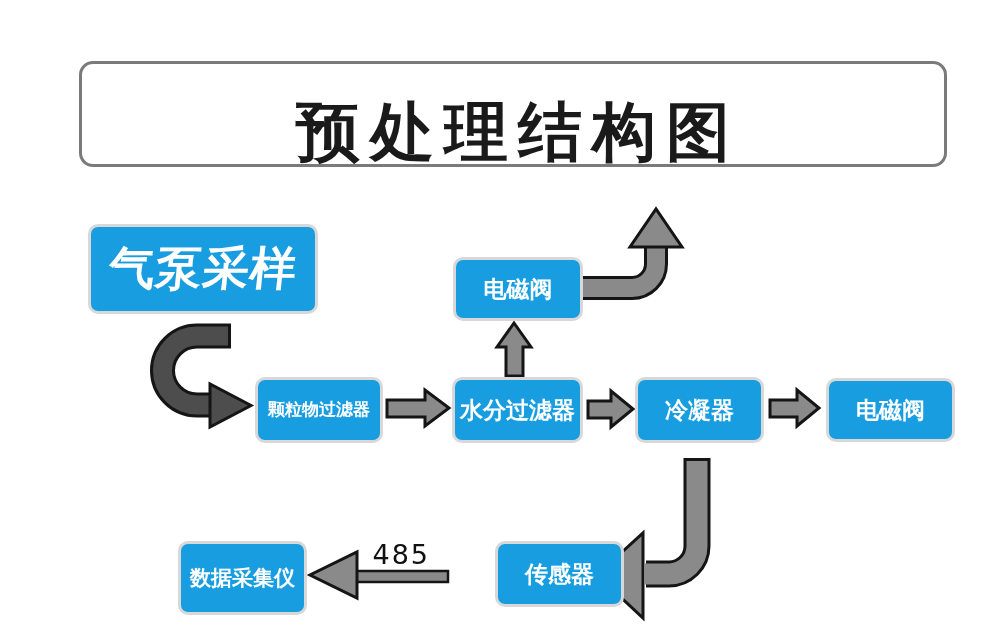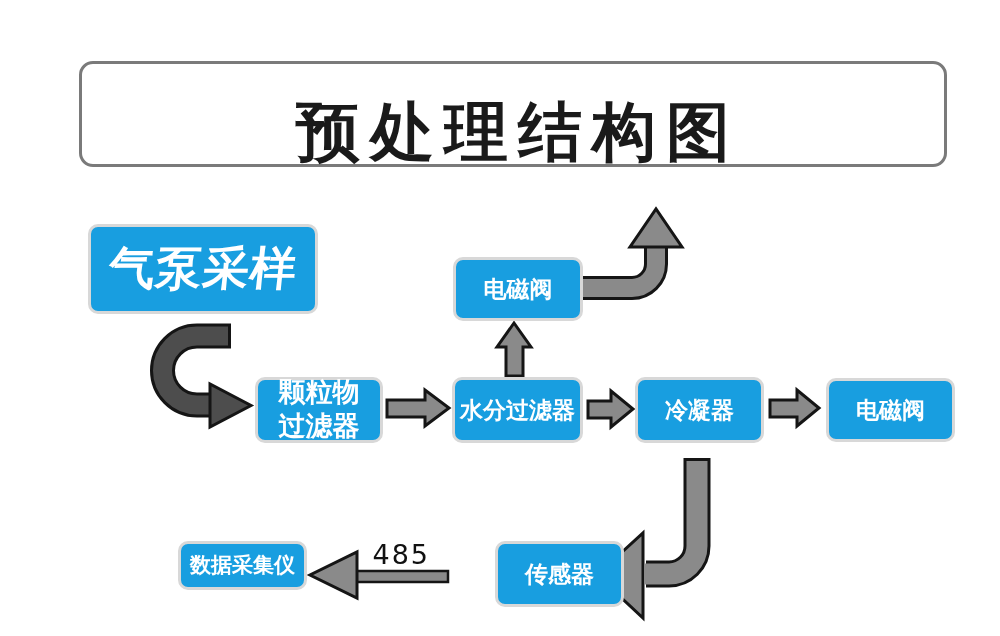--- a/index.html
+++ b/index.html
@@ -31,25 +31,25 @@
     border:3px solid var(--box-border,#d8d8d8);
     border-radius:10px;
     color:#ffffff;font-weight:bold;
     display:flex;align-items:center;justify-content:center;
     text-align:center;line-height:1.25;
     white-space:nowrap;
   }
   .n-airpump   {left:88px; top:224px; width:230px; height:90px; font-size:46px; letter-spacing:1px;}
   .n-airpump .lbl{transform:skewX(-6deg); display:inline-block;}
   .n-valvetop  {left:453px;top:257px; width:130px; height:64px; font-size:23px;}
-  .n-particulate{left:255px;top:377px; width:128px; height:66px; font-size:27px; flex-direction:column;font-family:Liberation Serif, serif;}
+  .n-particulate{left:255px;top:377px; width:128px; height:66px; font-size:17px; flex-direction:row;}
   .n-moisture  {left:452px;top:377px; width:131px; height:66px; font-size:23px;}
   .n-condenser {left:635px;top:377px; width:129px; height:66px; font-size:23px;}
   .n-valveout  {left:826px;top:378px; width:129px; height:64px; font-size:23px;}
-  .n-collector {left:178px;top:541px; width:129px; height:49px; font-size:21px;}
+  .n-collector {left:178px;top:541px; width:129px; height:74px; font-size:21px;}
   .n-sensor    {left:453px;top:541px; width:129px; height:66px; font-size:23px;margin-left:42px;}
   
   .edge-label{
     position:absolute;left:368px;top:541px;width:62px;
     font-size:27px;color:#111111;text-align:right;
     letter-spacing:2px;line-height:1;font-weight:400;
   }
   svg.arrows{position:absolute;left:0;top:0;pointer-events:none;}
 </style>
 </head>

